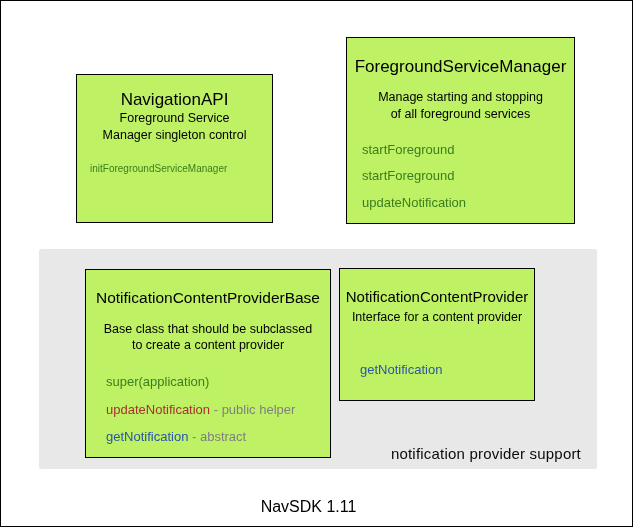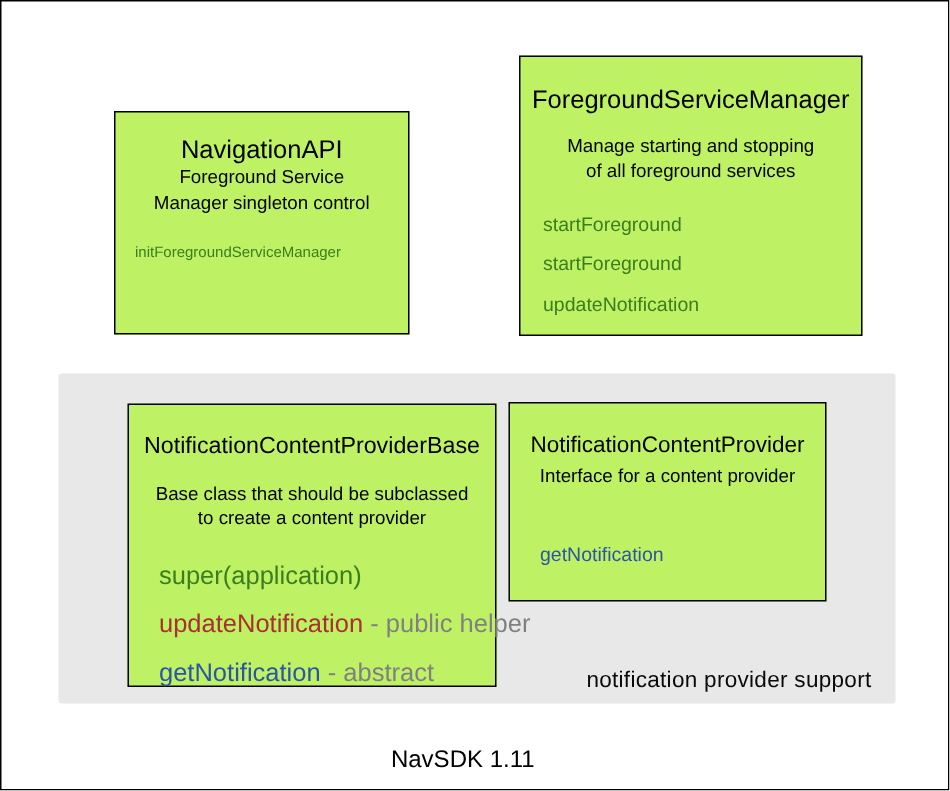--- a/index.html
+++ b/index.html
@@ -22,23 +22,23 @@
   #box-fsm{left:345px;top:36px;width:229px;height:187px;padding-top:19px;}
   #box-fsm .box-title{font-size:17px;}
   #box-fsm .box-desc{margin-top:12px;}
   #box-fsm .methods{margin-top:20px;padding-left:15px;}
   #box-fsm .method{font-size:13px;line-height:1.2;margin-bottom:11px;}
   
   #box-base{left:52px;top:268px;width:246px;height:189px;padding-top:19px;margin-left:32px;}
   #box-base .box-title{font-size:15.5px;}
   #box-base .box-desc{margin-top:13px;}
   #box-base .methods{margin-top:21px;padding-left:20px;}
-  #box-base .method{font-size:17px;line-height:1.2;margin-bottom:12px;}
+  #box-base .method{font-size:13px;line-height:1.2;margin-bottom:12px;}
   
-  #box-prov{left:338px;top:267px;width:212px;height:133px;padding-top:19px;}
+  #box-prov{left:338px;top:267px;width:196px;height:133px;padding-top:19px;}
   #box-prov .box-title{font-size:15px;}
   #box-prov .box-desc{margin-top:3px;}
   #box-prov .methods{margin-top:37px;padding-left:20px;}
   #box-prov .method{font-size:13px;line-height:1.2;}
   .caption{position:absolute;left:0;right:16px;top:497px;text-align:center;font-size:16px;color:#000;}
 </style>
 </head>
 <body>
 
 <div class="canvas">

